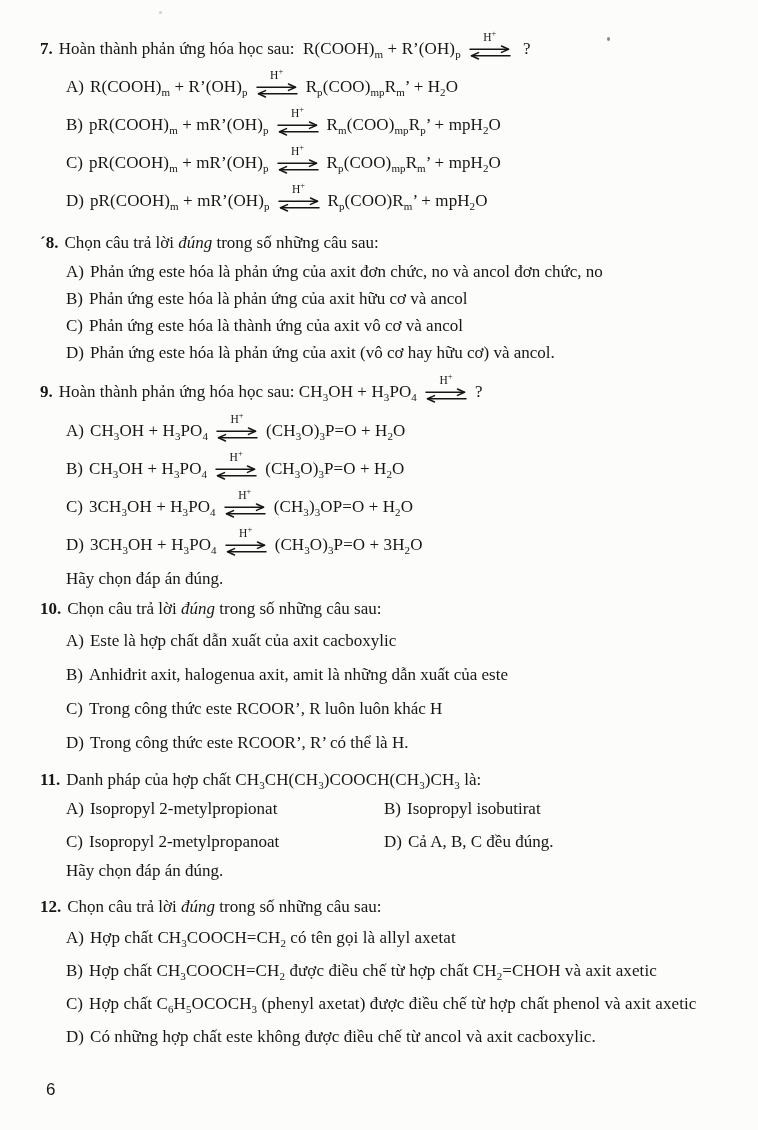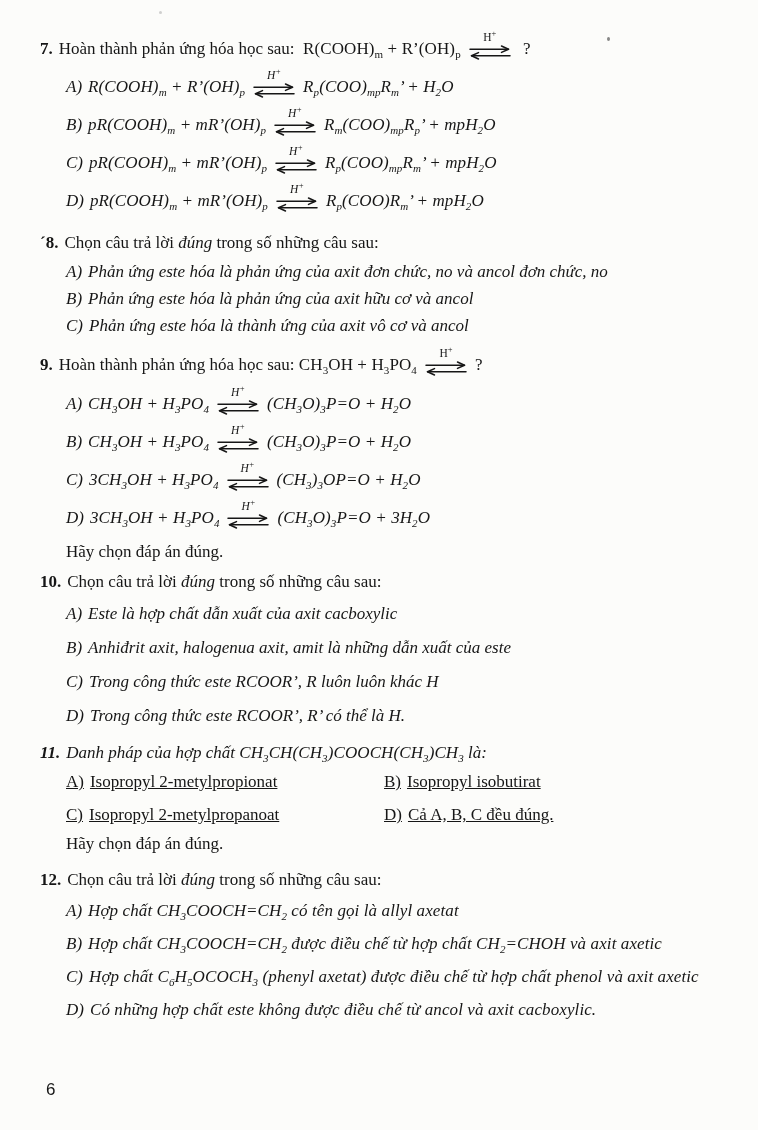--- a/index.html
+++ b/index.html
@@ -7,21 +7,21 @@
     width:758px;height:1130px;overflow:hidden;position:relative;
     background:#fcfcfa;color:#161616;
     font-family:"Liberation Serif","DejaVu Serif",serif;
     font-size:17px;
   }
   .page{padding:30px 34px 0 40px;}
   section{display:block;}
   .qhead{white-space:nowrap;}
   .qnum{font-weight:bold;margin-right:6px;}
   .it{font-style:italic;text-align:center;}
-  .opts{padding-left:26px;font-style:italic;}
+  .opts{padding-left:26px;}
   .olabel{margin-right:6px;}
   
   .eqline{height:38px;line-height:38px;white-space:nowrap;}
   .txtline{line-height:27px;}
   
   .rxn{
     display:inline-flex;flex-direction:column;align-items:center;
     vertical-align:middle;margin:0 7px;position:relative;top:-4px;
     line-height:1;
   }
@@ -34,22 +34,22 @@
   
   .q7 .qhead{height:38px;line-height:38px;}
   .q8{margin-top:8px;}
   .q8 .qhead{line-height:30px;}
   .q9{margin-top:6px;}
   .q9 .qhead{height:40px;line-height:40px;}
   .q10{margin-top:0;}
   .q10 .qhead{line-height:30px;}
   .q10 .txtline{line-height:34px;}
   .q11{margin-top:4px;}
-  .q11 .qhead{line-height:32px;font-style:italic;}
-  .grid2{display:grid;grid-template-columns:318px 1fr;row-gap:7px;padding-left:26px;line-height:26px;text-decoration:underline;}
+  .q11 .qhead{line-height:32px;}
+  .grid2{display:grid;grid-template-columns:318px 1fr;row-gap:7px;padding-left:26px;line-height:26px;}
   .q12{margin-top:4px;}
   .q12 .qhead{line-height:31px;}
   .q12 .opt{line-height:32px;padding-left:33px;text-indent:-33px;margin-bottom:1px;}
   .just{text-align:justify;}
   .footerline{line-height:30px;padding-left:26px;}
   .pagenum{position:absolute;left:46px;top:1080px;font-family:"Liberation Sans","DejaVu Sans",sans-serif;font-size:17px;}
   .speck{position:absolute;background:#9a9a9a;border-radius:50%;opacity:.45;}
   .speck1{left:159px;top:11px;width:3px;height:3px;}
   .speck2{left:607px;top:37px;width:3px;height:4px;opacity:.7;background:#555;}
 </style>
@@ -116,20 +116,21 @@
   </section>
 
   <section class="q8">
     <div class="qhead">
       <span class="qnum">´8.</span><span>Chọn câu trả lời </span><i class="it">đúng</i><span> trong số những câu sau:</span>
     </div>
     <div class="opts">
       <div class="txtline"><span class="olabel">A)</span><span>Phản ứng este hóa là phản ứng của axit đơn chức, no và ancol đơn chức, no</span></div>
       <div class="txtline"><span class="olabel">B)</span><span>Phản ứng este hóa là phản ứng của axit hữu cơ và ancol</span></div>
       <div class="txtline"><span class="olabel">C)</span><span>Phản ứng este hóa là thành ứng của axit vô cơ và ancol</span></div>
+      <div class="txtline"><span class="olabel">D)</span><span>Phản ứng este hóa là phản ứng của axit (vô cơ hay hữu cơ) và ancol.</span></div>
     </div>
   </section>
 
   <section class="q9">
     <div class="qhead">
       <span class="qnum">9.</span><span>Hoàn thành phản ứng hóa học sau:</span>
       <span class="chem">CH<sub>3</sub>OH + H<sub>3</sub>PO<sub>4</sub></span><span class="rxn">
           <span class="rxnlbl">H<sup>+</sup></span>
           <svg class="harp" width="44" height="15">
             <use href="#harpoons"></use>

